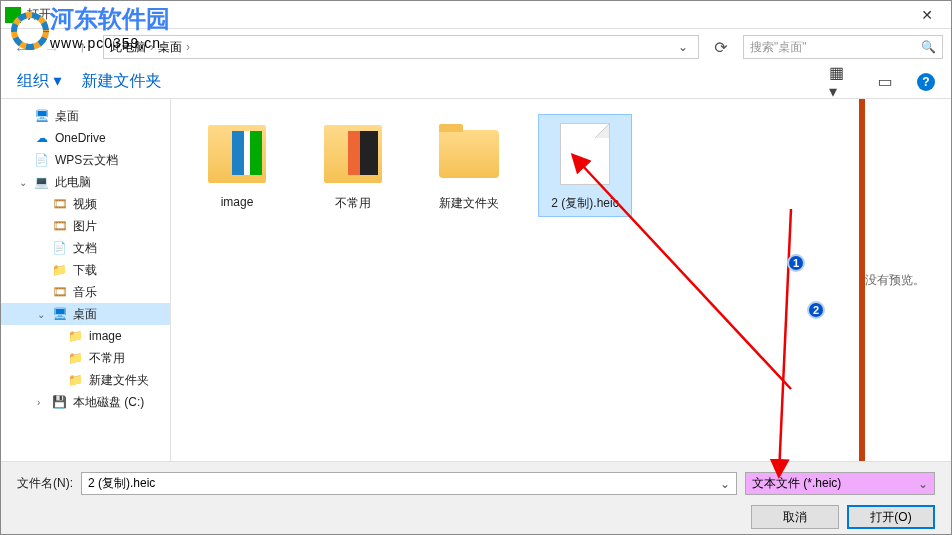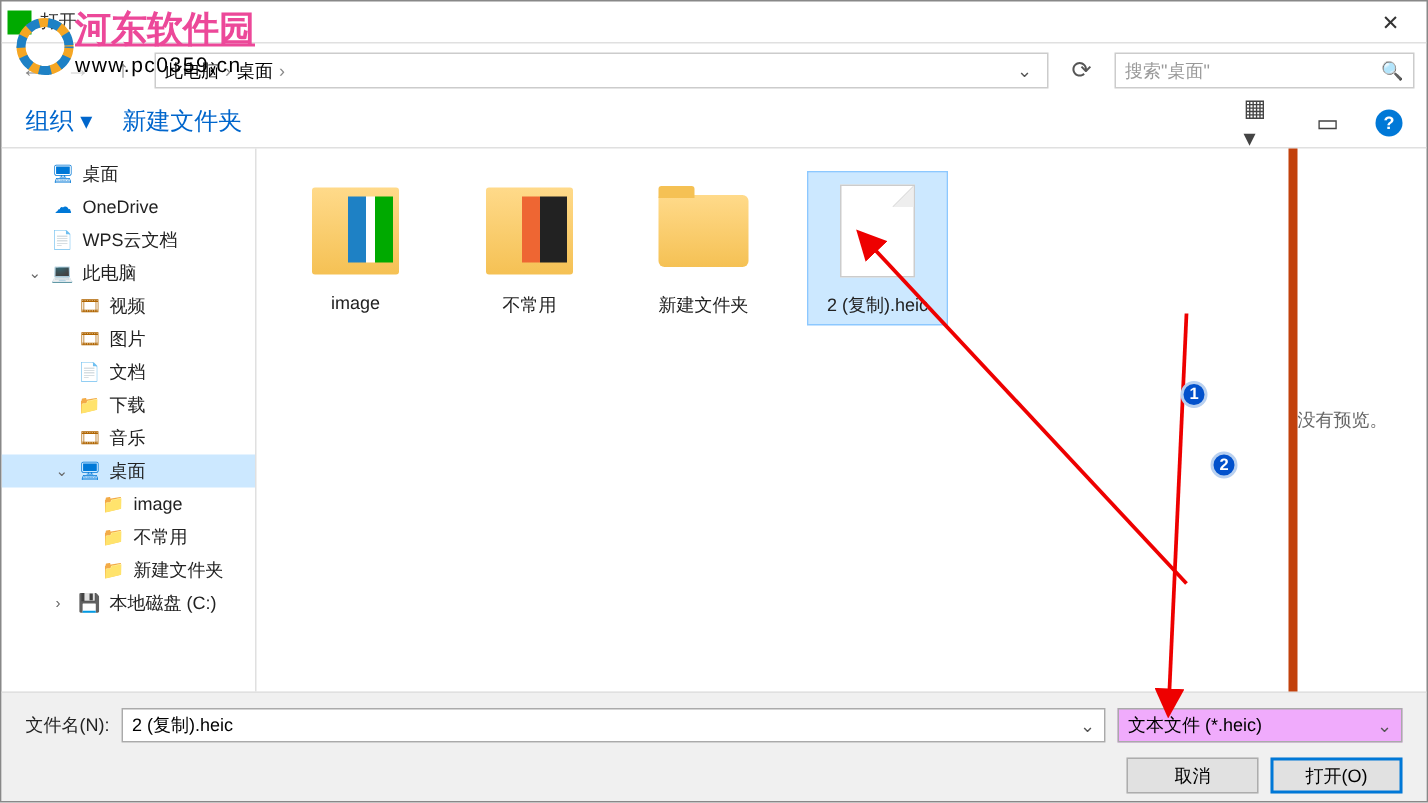--- a/index.html
+++ b/index.html
@@ -4,21 +4,21 @@
   <style>
     * { margin: 0; padding: 0; box-sizing: border-box; font-family: "Microsoft YaHei", "Segoe UI", sans-serif; }
     body { width: 952px; height: 535px; background: #fff; position: relative; border: 1px solid #888; overflow: hidden; }
     
     .titlebar { height: 28px; display: flex; align-items: center; padding: 0 4px; border-bottom: 1px solid #e0e0e0; }
     .titlebar .app-icon { width: 16px; height: 16px; background: #0a0; margin-right: 6px; }
     .titlebar .title { font-size: 12px; color: #333; flex: 1; }
     .titlebar .close { width: 40px; height: 100%; display: flex; align-items: center; justify-content: center; font-size: 14px; color: #333; cursor: pointer; }
     
     .watermark { position: absolute; top: 2px; left: 5px; z-index: 10; pointer-events: none; }
-    .wm-text { font-size: 24px; font-weight: bold; color: #ec4899; text-decoration: underline; }
+    .wm-text { font-size: 24px; font-weight: bold; color: #3b82f6; }
     .wm-url { font-size: 14px; color: #000000; letter-spacing: 1px; }
     .wm-circle { position: absolute; left: 4px; top: 8px; width: 40px; height: 40px; }
     
     .nav-bar { height: 36px; display: flex; align-items: center; padding: 0 8px; gap: 4px; }
     .nav-btn { width: 26px; height: 26px; display: flex; align-items: center; justify-content: center; color: #888; cursor: pointer; }
     .breadcrumb { flex: 1; height: 24px; border: 1px solid #ccc; display: flex; align-items: center; padding: 0 6px; font-size: 12px; gap: 4px; margin-left: 4px; }
     .bc-sep { color: #888; }
     .dd-toggle { width: 18px; height: 22px; display: flex; align-items: center; justify-content: center; color: #555; }
     .refresh { width: 24px; height: 24px; display: flex; align-items: center; justify-content: center; color: #555; margin: 0 6px; }
     .search-box { width: 200px; height: 24px; border: 1px solid #ccc; display: flex; align-items: center; padding: 0 6px; font-size: 12px; color: #999; }

